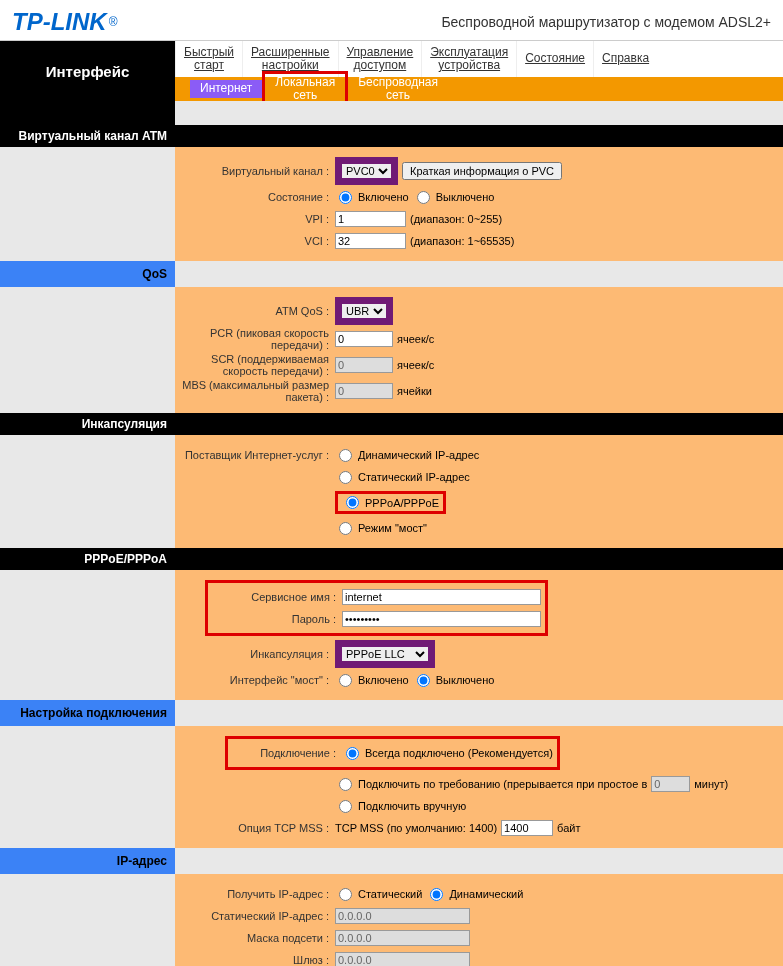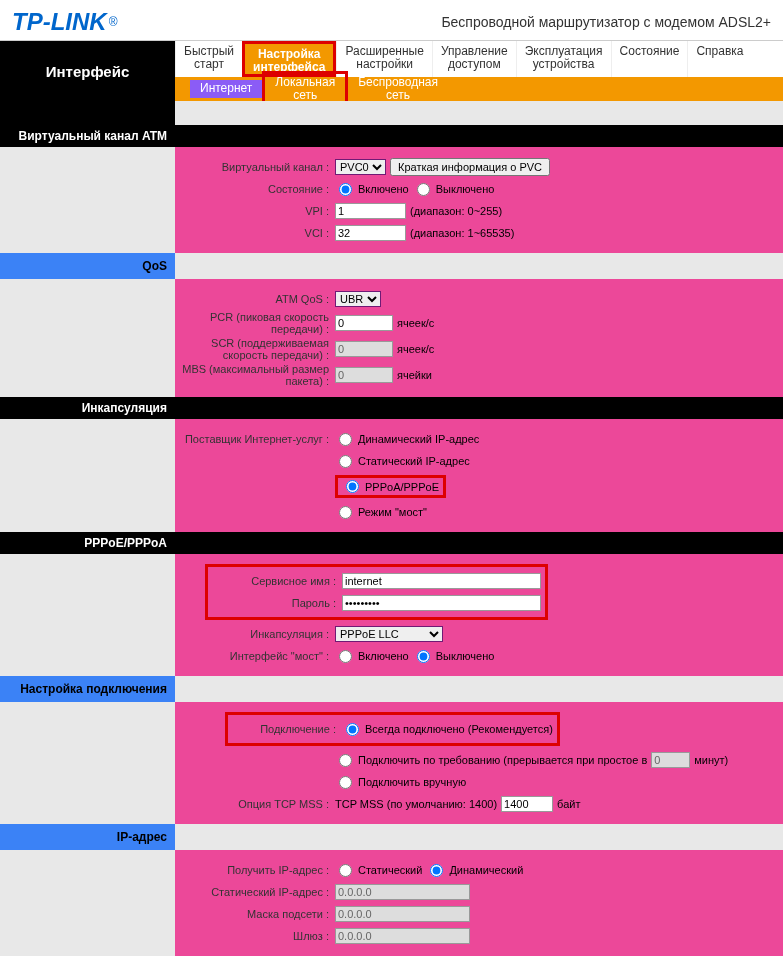--- a/index.html
+++ b/index.html
@@ -6,35 +6,35 @@
 body { font-family: Arial, sans-serif; font-size: 12px; background: #fff; color: #000; width: 783px; }
 .header { display: flex; justify-content: space-between; align-items: center; padding: 8px 12px 4px; border-bottom: 1px solid #ccc; }
 .logo { display: flex; align-items: center; gap: 2px; }
 .logo-text { font-size: 24px; font-weight: bold; font-style: italic; color: #0066cc; letter-spacing: 0px; }
 .logo-reg { color: #0066cc; font-size: 12px; vertical-align: top; }
 .subtitle { font-size: 14px; color: #333; }
 .nav-wrap { display: flex; }
 .nav-left { width: 175px; background: #000; color: #fff; display: flex; align-items: center; justify-content: center; font-size: 15px; font-weight: bold; height: 60px; }
 .nav-right { flex: 1; }
 .nav-top { display: flex; background: #fff; height: 36px; align-items: stretch; }
-.nav-top-item { padding: 4px 8px; font-size: 12px; color: #333; text-align: center; cursor: pointer; display: flex; flex-direction: column; line-height: 1.1; border-left: 1px solid #eee; }
+.nav-top-item { padding: 4px 8px; font-size: 12px; color: #333; text-align: center; cursor: pointer; display: flex; flex-direction: column; justify-content: center; line-height: 1.1; border-left: 1px solid #eee; text-decoration: underline; }
 .nav-top-item.active { background: #f39800; color: #fff; font-weight: bold; }
 .highlight-red { border: 3px solid #d00; }
 .nav-sub { background: #f39800; height: 24px; display: flex; align-items: center; padding-left: 15px; }
 .nav-sub-item { color: #fff; padding: 2px 10px; font-size: 12px; cursor: pointer; text-align: center; line-height: 1.1; }
 .nav-sub-item.sel { background: #8b5cf6; }
 .side-label { background: #3b82f6; color: #000; font-weight: bold; font-size: 12px; padding: 6px 8px; text-align: right; border-bottom: none; }
-.main { flex: 1; background: #ec4899; }
+.main { flex: 1; background: #fdba74; }
 .form-area { padding: 8px 10px 8px 0; }
 .row { display: flex; align-items: center; margin: 2px 0; min-height: 20px; }
 .lbl { width: 160px; text-align: right; padding-right: 6px; font-size: 11px; color: #333; }
 .val { display: flex; align-items: center; gap: 4px; font-size: 11px; }
 .val input[type="text"], .val input[type="password"] { font-size: 11px; padding: 1px 2px; border: 1px solid #999; background: #fff; }
 .val input[type="text"]:disabled { background: #ddd; color: #666; }
-.val select { font-size: 11px; border: 1px solid #701a75; }
+.val select { font-size: 11px; border: 7px solid #701a75; }
 .val button { font-size: 11px; padding: 1px 6px; }
 input[type="radio"] { margin: 0 2px 0 4px; }
 .section-title-row { display: flex; }
 .section-title-side { width: 175px; background: #000; color: #fff; font-weight: bold; font-size: 12px; padding: 4px 8px; text-align: right; }
 .section-title-main { flex: 1; background: #000; }
 .highlight-box { border: 3px solid #d00; padding: 2px 4px; margin: 2px 0; }
 </style>
 </head>
 <body>
 
@@ -47,24 +47,20 @@
 </div>
 
 <div class="nav-wrap">
   <div class="nav-left">Интерфейс</div>
   <div class="nav-right">
     <div class="nav-top">
       <div class="nav-top-item">
           <span style="white-space:pre-line">Быстрый
 старт</span>
         </div>
-      <div class="nav-top-item active highlight-red">
-          <span style="white-space:pre-line">Настройка
-интерфейса</span>
-        </div>
       <div class="nav-top-item">
           <span style="white-space:pre-line">Расширенные
 настройки</span>
         </div>
       <div class="nav-top-item">
           <span style="white-space:pre-line">Управление
 доступом</span>
         </div>
       <div class="nav-top-item">
           <span style="white-space:pre-line">Эксплуатация
@@ -231,21 +227,21 @@
         <div class="row">
           <div class="lbl" style="width:130px">Пароль :</div>
           <div class="val">
               <input type="text" size="28" value="•••••••••" style="">
             </div>
         </div>
       </div>
       <div class="row">
         <div class="lbl">Инкапсуляция :</div>
         <div class="val">
-            <select style="width:108px"><option>PPPoE LLC</option></select>
+            <select style="width:100px"><option>PPPoE LLC</option></select>
           </div>
       </div>
       <div class="row">
         <div class="lbl">Интерфейс "мост" :</div>
         <div class="val">
           <input type="radio" style="">
             <span>Включено</span>
           <input type="radio" checked="" style="">
             <span>Выключено</span>
         </div>

